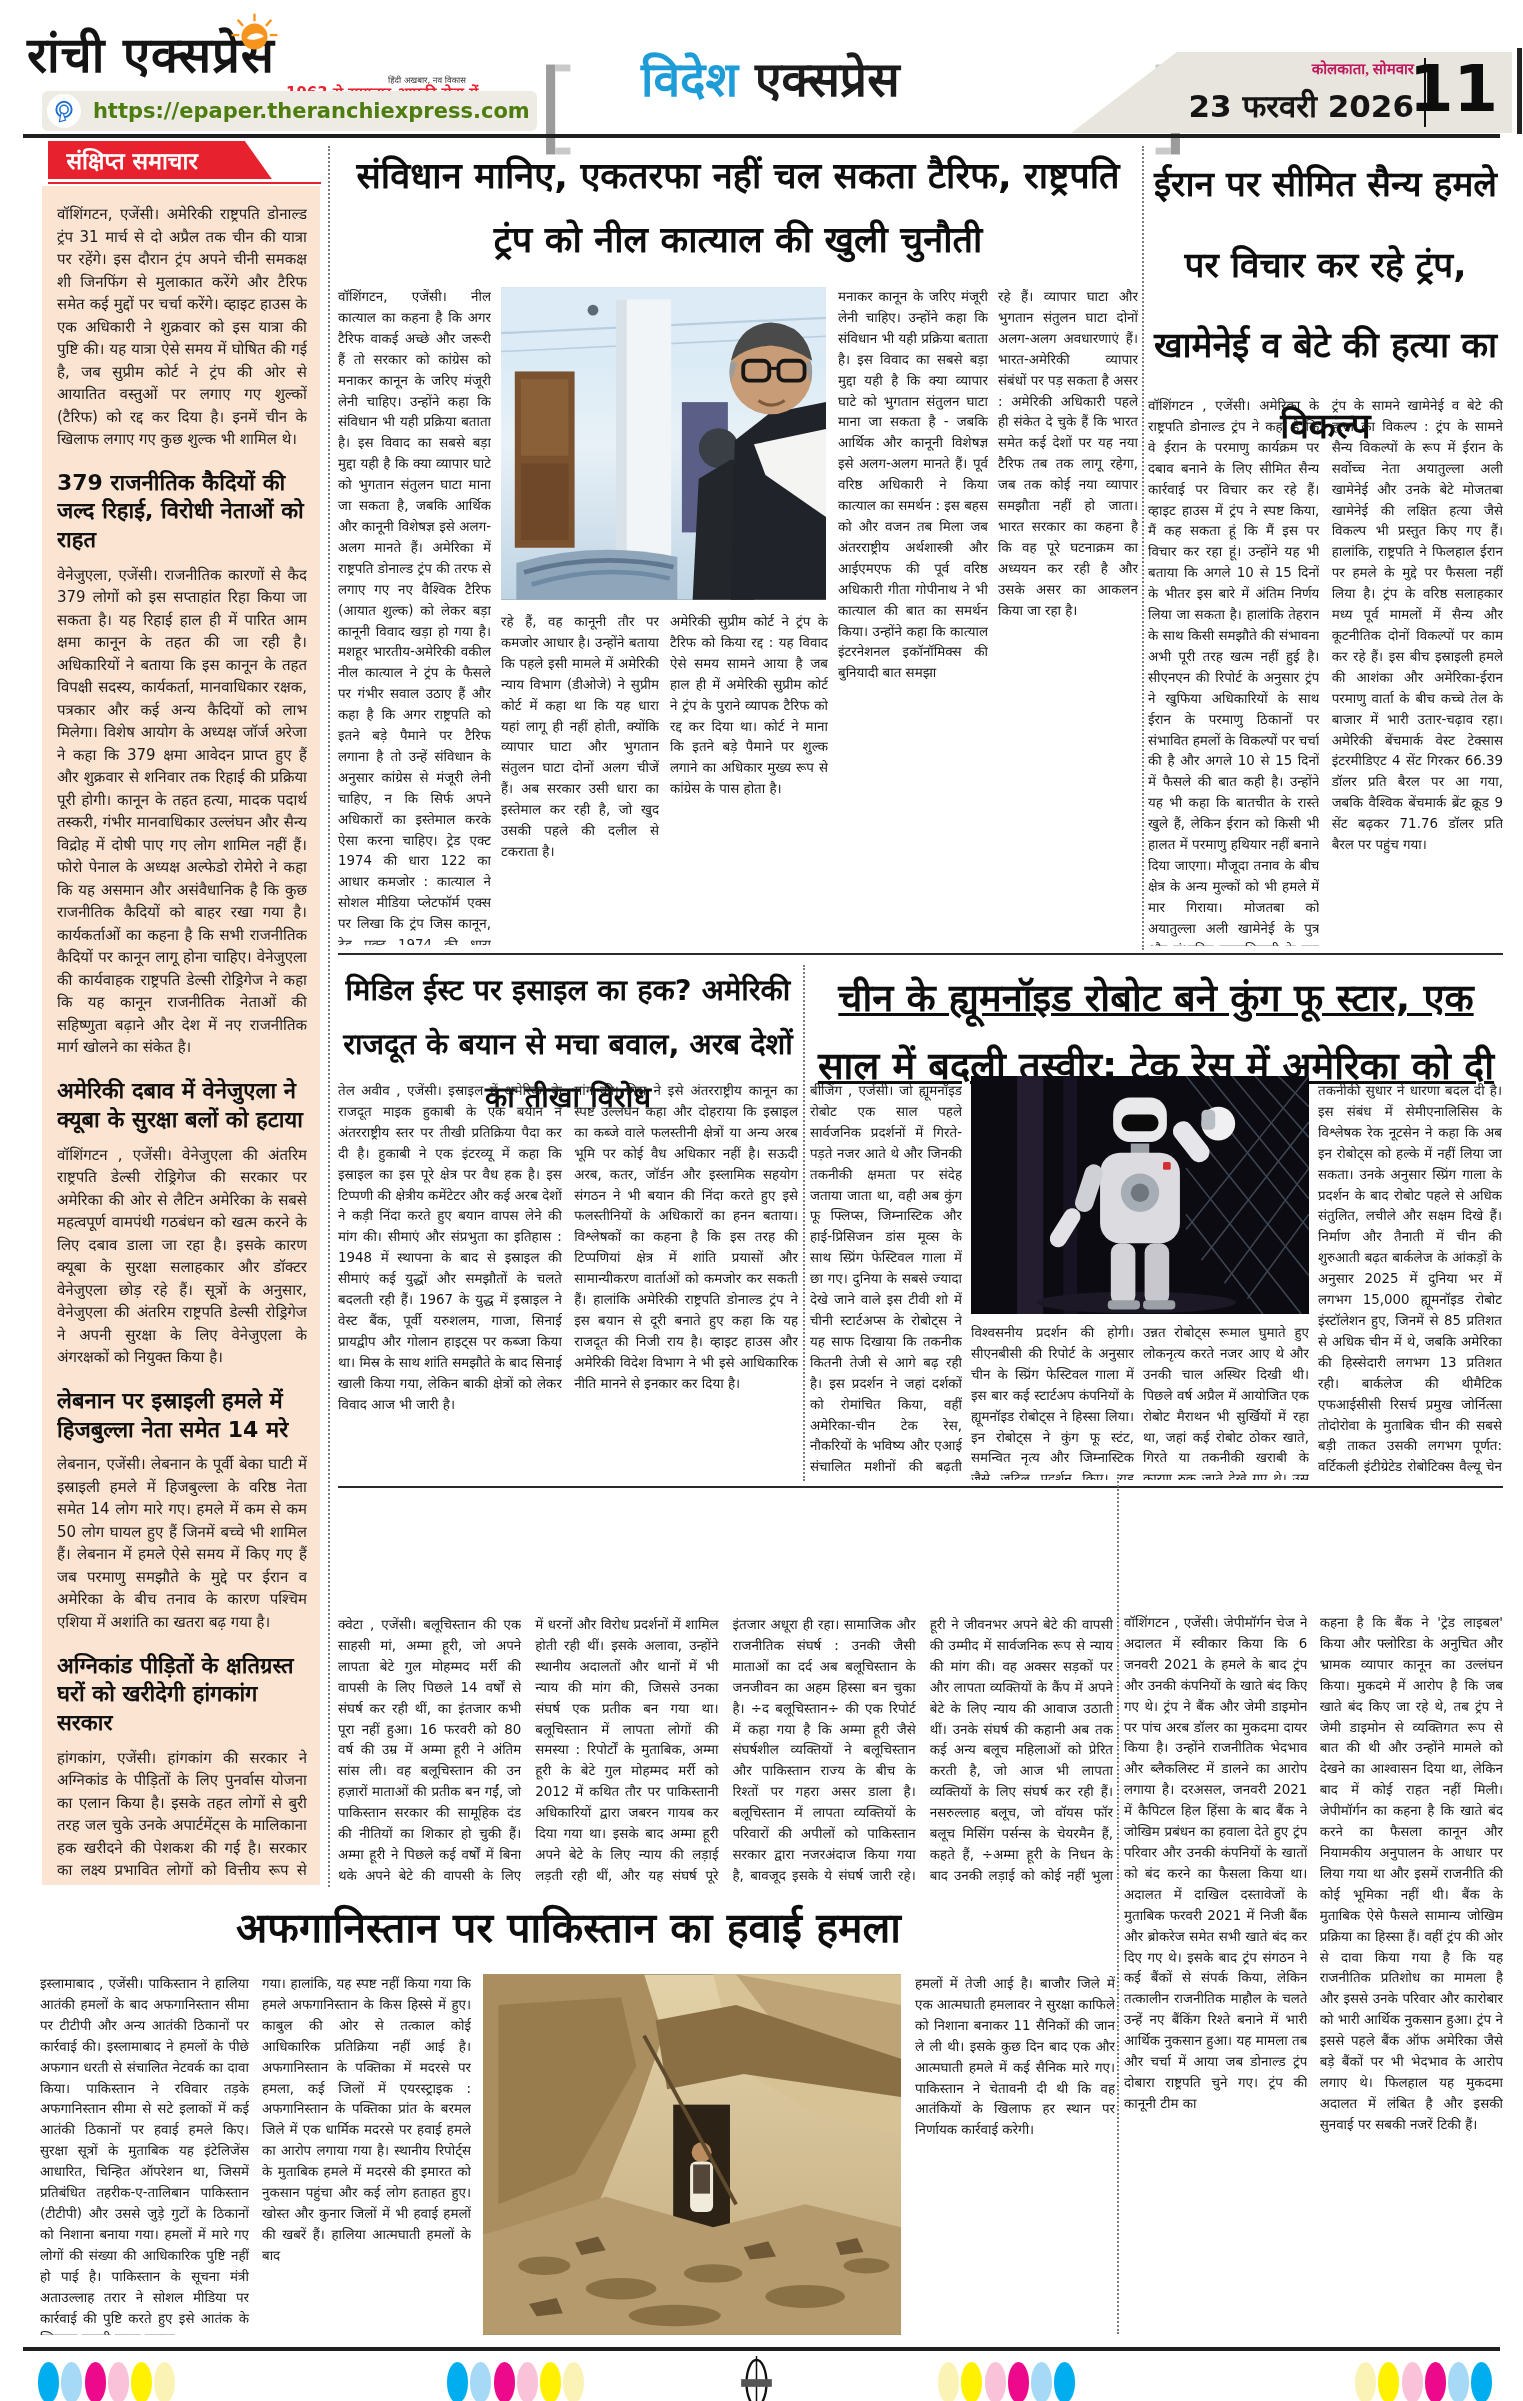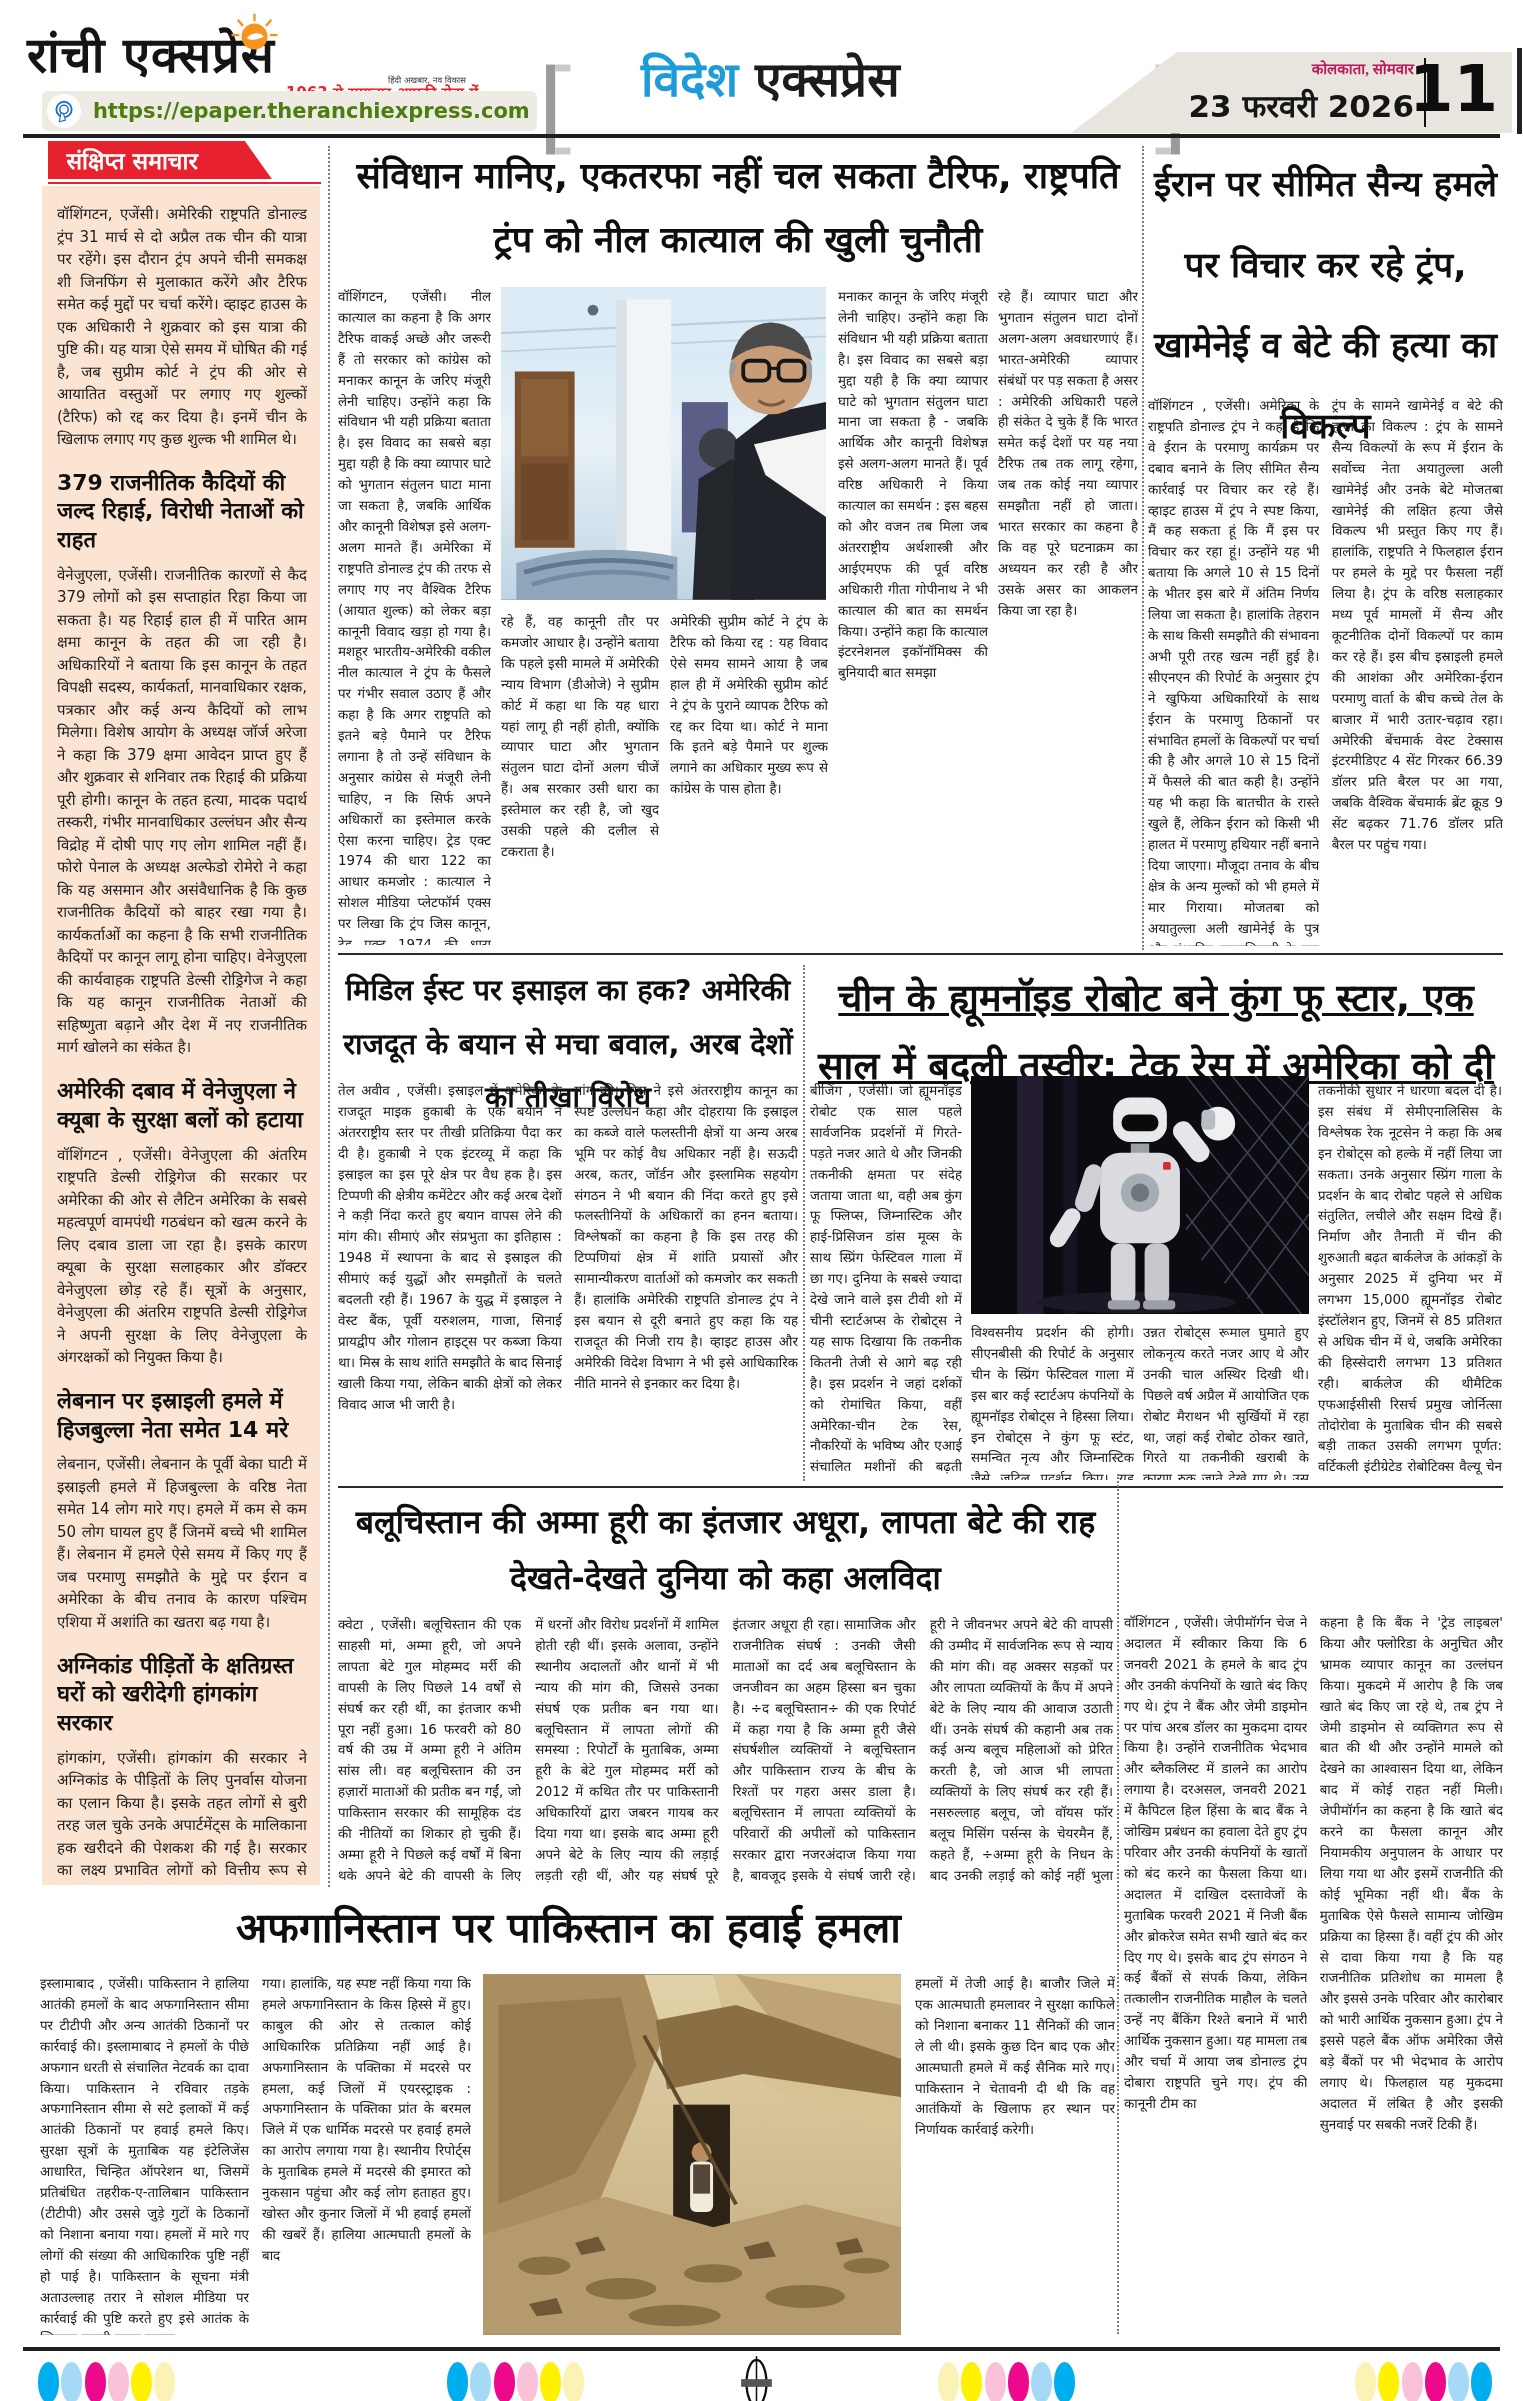--- a/index.html
+++ b/index.html
@@ -316,21 +316,20 @@
       </svg>
     </div>
     <div class="body-col r-col2">विश्वसनीय प्रदर्शन की होगी। सीएनबीसी की रिपोर्ट के अनुसार चीन के स्प्रिंग फेस्टिवल गाला में इस बार कई स्टार्टअप कंपनियों के ह्यूमनॉइड रोबोट्स ने हिस्सा लिया। इन रोबोट्स ने कुंग फू स्टंट, समन्वित नृत्य और जिम्नास्टिक जैसे जटिल प्रदर्शन किए। यह प्रस्तुति 2025 के गाला से बिल्कुल अलग रही, जब अपेक्षाकृत कम</div>
     <div class="body-col r-col3">उन्नत रोबोट्स रूमाल घुमाते हुए लोकनृत्य करते नजर आए थे और उनकी चाल अस्थिर दिखी थी। पिछले वर्ष अप्रैल में आयोजित एक रोबोट मैराथन भी सुर्खियों में रहा था, जहां कई रोबोट ठोकर खाते, गिरते या तकनीकी खराबी के कारण रुक जाते देखे गए थे। उस समय इन मशीनों की विश्वसनीयता पर सवाल उठे थे। लेकिन केवल एक वर्ष में</div>
     <div class="body-col r-col4">तकनीकी सुधार ने धारणा बदल दी है। इस संबंध में सेमीएनालिसिस के विश्लेषक रेक नूटसेन ने कहा कि अब इन रोबोट्स को हल्के में नहीं लिया जा सकता। उनके अनुसार स्प्रिंग गाला के प्रदर्शन के बाद रोबोट पहले से अधिक संतुलित, लचीले और सक्षम दिखे हैं। निर्माण और तैनाती में चीन की शुरुआती बढ़त बार्कलेज के आंकड़ों के अनुसार 2025 में दुनिया भर में लगभग 15,000 ह्यूमनॉइड रोबोट इंस्टॉलेशन हुए, जिनमें से 85 प्रतिशत से अधिक चीन में थे, जबकि अमेरिका की हिस्सेदारी लगभग 13 प्रतिशत रही। बार्कलेज की थीमैटिक एफआईसीसी रिसर्च प्रमुख जोर्नित्सा तोदोरोवा के मुताबिक चीन की सबसे बड़ी ताकत उसकी लगभग पूर्णत: वर्टिकली इंटीग्रेटेड रोबोटिक्स वैल्यू चेन है।</div>
   </article>
 
   <div class="abs rule-h2"></div>
 
   <article class="abs art-baluch">
-    <h1 class="headline b-headline">बलूचिस्तान की अम्मा हूरी का इंतजार अधूरा, लापता बेटे की राह देखते-देखते दुनिया को कहा अलविदा</h1>
     <div class="cols-flex b-body">
       <div class="body-col">क्वेटा , एजेंसी। बलूचिस्तान की एक साहसी मां, अम्मा हूरी, जो अपने लापता बेटे गुल मोहम्मद मर्री की वापसी के लिए पिछले 14 वर्षों से संघर्ष कर रही थीं, का इंतजार कभी पूरा नहीं हुआ। 16 फरवरी को 80 वर्ष की उम्र में अम्मा हूरी ने अंतिम सांस ली। वह बलूचिस्तान की उन हज़ारों माताओं की प्रतीक बन गईं, जो पाकिस्तान सरकार की सामूहिक दंड की नीतियों का शिकार हो चुकी हैं। अम्मा हूरी ने पिछले कई वर्षों में बिना थके अपने बेटे की वापसी के लिए शासन से कई बार अपील की, लेकिन उनका संघर्ष कभी सफल नहीं हुआ। वह जबरन गुमशुदगी के खिलाफ पाकिस्तान के विभिन्न हिस्सों</div>
       <div class="body-col">में धरनों और विरोध प्रदर्शनों में शामिल होती रही थीं। इसके अलावा, उन्होंने स्थानीय अदालतों और थानों में भी न्याय की मांग की, जिससे उनका संघर्ष एक प्रतीक बन गया था। बलूचिस्तान में लापता लोगों की समस्या : रिपोर्टों के मुताबिक, अम्मा हूरी के बेटे गुल मोहम्मद मर्री को 2012 में कथित तौर पर पाकिस्तानी अधिकारियों द्वारा जबरन गायब कर दिया गया था। इसके बाद अम्मा हूरी अपने बेटे के लिए न्याय की लड़ाई लड़ती रही थीं, और यह संघर्ष पूरे बलूचिस्तान में एक राजनीतिक चेतना का हिस्सा बन गया। बलूचिस्तान की हर मां की तरह अम्मा हूरी ने भी लगातार प्रयास किए, लेकिन अंततः उनका</div>
       <div class="body-col">इंतजार अधूरा ही रहा। सामाजिक और राजनीतिक संघर्ष : उनकी जैसी माताओं का दर्द अब बलूचिस्तान के जनजीवन का अहम हिस्सा बन चुका है। ÷द बलूचिस्तान÷ की एक रिपोर्ट में कहा गया है कि अम्मा हूरी जैसे संघर्षशील व्यक्तियों ने बलूचिस्तान और पाकिस्तान राज्य के बीच के रिश्तों पर गहरा असर डाला है। बलूचिस्तान में लापता व्यक्तियों के परिवारों की अपीलों को पाकिस्तान सरकार द्वारा नजरअंदाज किया गया है, बावजूद इसके ये संघर्ष जारी रहे। 'अम्मा हूरी' का संघर्ष और उनकी विरासत : पाकिस्तानी समाचार पत्र डॉन के अनुसार, अम्मा</div>
       <div class="body-col">हूरी ने जीवनभर अपने बेटे की वापसी की उम्मीद में सार्वजनिक रूप से न्याय की मांग की। वह अक्सर सड़कों पर और लापता व्यक्तियों के कैंप में अपने बेटे के लिए न्याय की आवाज उठाती थीं। उनके संघर्ष की कहानी अब तक कई अन्य बलूच महिलाओं को प्रेरित करती है, जो आज भी लापता व्यक्तियों के लिए संघर्ष कर रही हैं। नसरुल्लाह बलूच, जो वॉयस फॉर बलूच मिसिंग पर्सन्स के चेयरमैन हैं, कहते हैं, ÷अम्मा हूरी के निधन के बाद उनकी लड़ाई को कोई नहीं भुला सकता।÷ सोशल मीडिया पर उनके संघर्ष के वीडियो और संदेश आज भी वायरल हो रहे हैं, जो उनकी दृढ़ता और साहस का प्रतीक बने हुए हैं।</div>
     </div>
   </article>
 
   <article class="abs art-jpm">
     <div class="cols-flex j-body">

